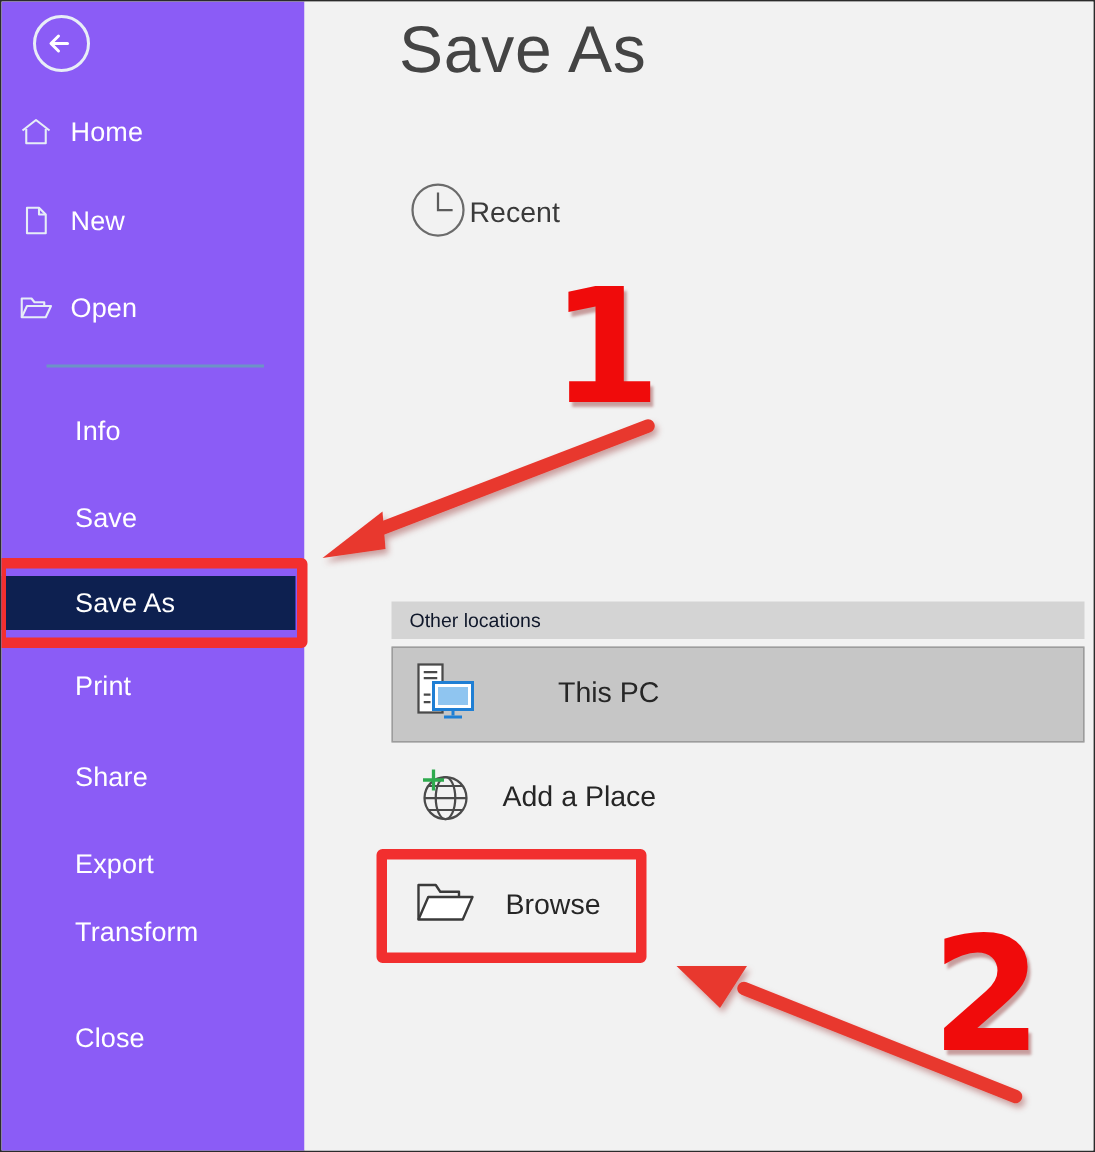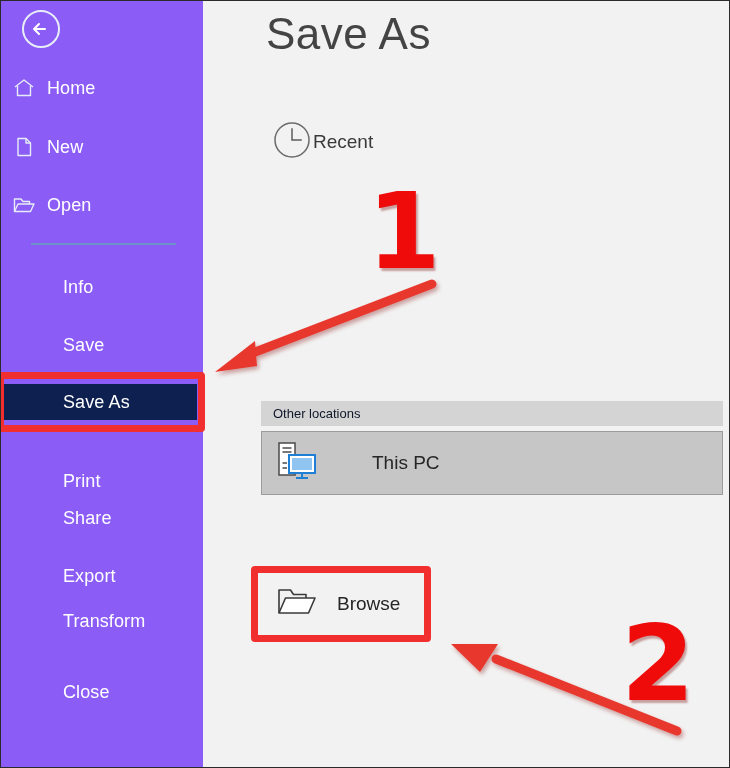--- a/index.html
+++ b/index.html
@@ -77,21 +77,21 @@
     left: 0;
     width: 202px;
     height: 36px;
     display: flex;
     align-items: center;
     cursor: pointer;
   }
   .nav-item .lbl {
     color: #ffffff;
     font-size: 18px;
-    padding-left: 62px;
+    padding-left: 49px;
     letter-spacing: 0.1px;
   }
   .nav-item.selected {
     background: #0d2050;
     width: 196px;
   }
 
   
   #content {
     position: absolute;
@@ -279,21 +279,21 @@
 
     <div class="nav-item" style="top:268px">
       <span class="lbl">Info</span>
     </div>
     <div class="nav-item" style="top:326px">
       <span class="lbl">Save</span>
     </div>
     <div class="nav-item selected" style="top:383px">
       <span class="lbl">Save As</span>
     </div>
-    <div class="nav-item" style="top:462px">
+    <div class="nav-item" style="top:438px">
       <span class="lbl">Print</span>
     </div>
     <div class="nav-item" style="top:499px">
       <span class="lbl">Share</span>
     </div>
     <div class="nav-item" style="top:557px">
       <span class="lbl">Export</span>
     </div>
     <div class="nav-item" style="top:602px">
       <span class="lbl">Transform</span>
@@ -331,20 +331,34 @@
           <path d="M8.5 29 H13" stroke="#4a4a4a" stroke-width="1.5"></path>
           <rect x="15" y="16" width="26" height="18" stroke="#1f7fd4" stroke-width="2" fill="#ffffff"></rect>
           <rect x="18" y="19" width="20" height="12" fill="#8fc5f0"></rect>
           <path d="M28 34 V38" stroke="#1f7fd4" stroke-width="2"></path>
           <path d="M22 39 H34" stroke="#1f7fd4" stroke-width="2"></path>
         </svg>
       </span>
       <span class="lbl">This PC</span>
     </div>
 
+    <div id="add-place-row">
+      <span class="ico">
+        <svg width="46" height="44" viewBox="0 0 46 44">
+          <circle cx="24" cy="24" r="14" stroke="#4a4a4a" stroke-width="1.5" fill="none"></circle>
+          <ellipse cx="24" cy="24" rx="6.5" ry="14" stroke="#4a4a4a" stroke-width="1.5" fill="none"></ellipse>
+          <path d="M10 24 H38" stroke="#4a4a4a" stroke-width="1.5"></path>
+          <path d="M12.5 16 H35.5" stroke="#4a4a4a" stroke-width="1.3"></path>
+          <path d="M12.5 32 H35.5" stroke="#4a4a4a" stroke-width="1.3"></path>
+          <path d="M16 5 V19" stroke="#2eaa4e" stroke-width="2.2"></path>
+          <path d="M9 12 H23" stroke="#2eaa4e" stroke-width="2.2"></path>
+        </svg>
+      </span>
+      <span class="lbl">Add a Place</span>
+    </div>
 
     <div id="browse-row">
       <span class="ico">
         <svg width="44" height="40" viewBox="0 0 44 40">
           <path d="M4 31 V8 H15.5 L18.5 12.5 H31 V16" stroke="#3a3a3a" stroke-width="1.6" fill="none" stroke-linejoin="round"></path>
           <path d="M4 31 L10.5 16 H40 L33.5 31 Z" stroke="#3a3a3a" stroke-width="1.6" fill="#ffffff" stroke-linejoin="round"></path>
         </svg>
       </span>
       <span class="lbl">Browse</span>
     </div>

